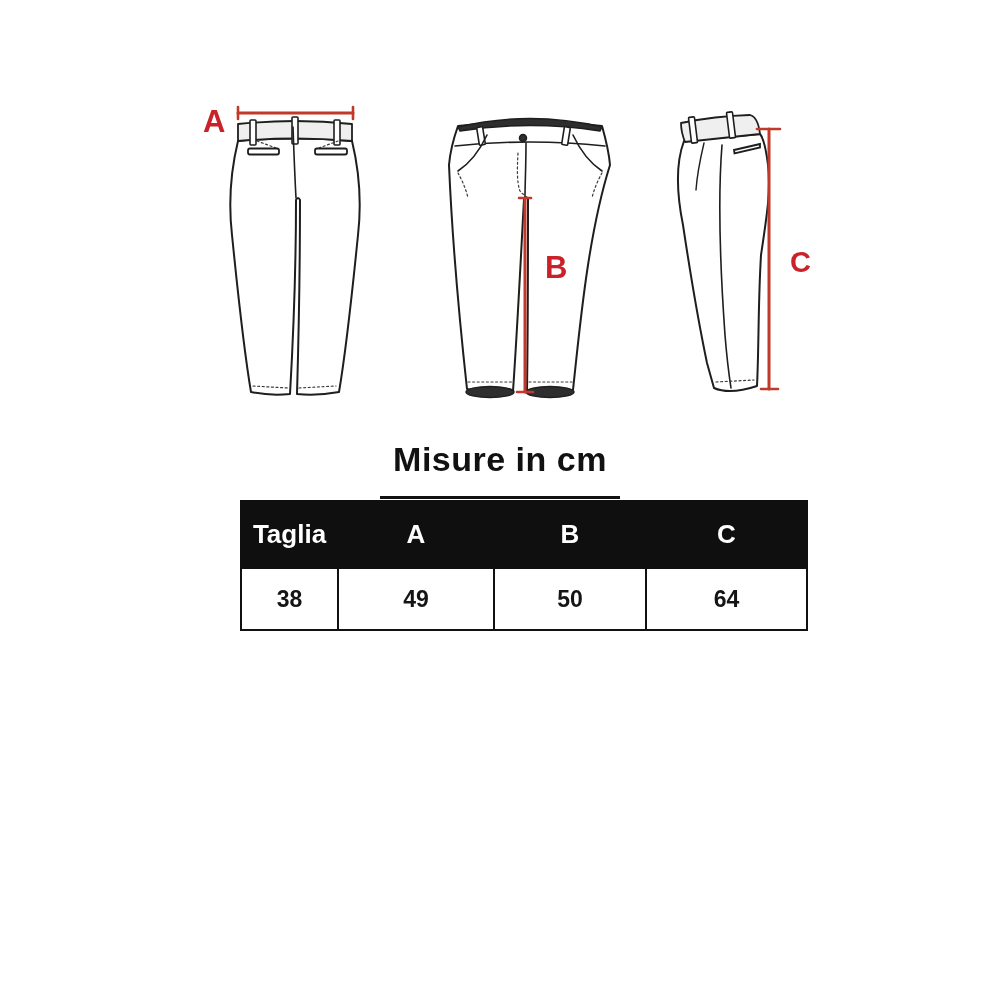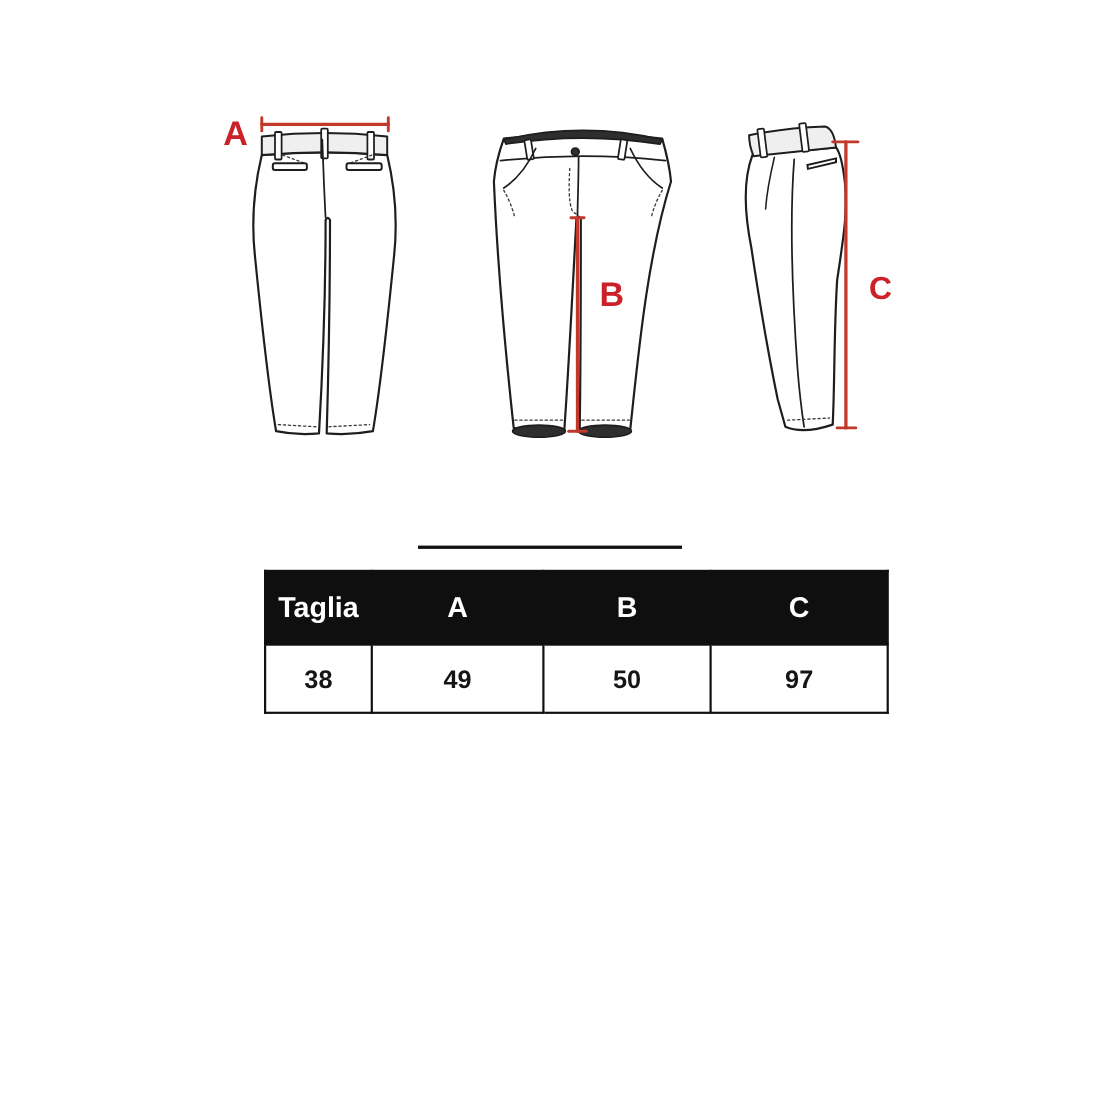--- a/index.html
+++ b/index.html
@@ -18,21 +18,21 @@
   .darkfill{fill:#2e2e2e;stroke:#1e1e1e;stroke-width:1.5;}
   .mline{stroke:#c0392b;stroke-width:3;stroke-linecap:round;fill:none;}
   .mtick{stroke:#c0392b;stroke-width:2.6;stroke-linecap:round;fill:none;}
   .mlabel{fill:#cb2128;font-family:"Liberation Sans",sans-serif;font-weight:bold;}
   .title{
     position:absolute;left:0;top:440px;width:1000px;text-align:center;
     font-size:34px;font-weight:bold;color:#111;letter-spacing:0.5px;
   }
   .title-underline{position:absolute;left:380px;top:496px;width:240px;height:3px;background:#111;}
   .size-table{
-    position:absolute;left:240px;top:518px;width:566px;
+    position:absolute;left:240px;top:500px;width:566px;
     border-collapse:collapse;table-layout:fixed;
   }
   .size-table th{
     background:#0f0f0f;color:#ffffff;font-size:26px;font-weight:bold;
     height:63px;text-align:center;border:2px solid #0f0f0f;
   }
   .size-table td{
     background:#ffffff;color:#151515;font-size:23px;font-weight:bold;
     height:58px;text-align:center;border:2px solid #111111;margin-left:32px;
   }
@@ -121,20 +121,21 @@
     <path class="pocket" d="M79,45 L105,39 L105,42.5 L79.5,48.5 Z"></path>
 
     <path class="dotted" d="M61,277 L99,275"></path>
 
     <line class="mtick" x1="102" y1="24" x2="125" y2="24"></line>
     <line class="mline" x1="114" y1="24" x2="114" y2="284"></line>
     <line class="mtick" x1="106" y1="284" x2="123" y2="284"></line>
     <text class="mlabel" x="135" y="167" font-size="29">C</text>
   </svg>
 
+  <div class="title">Misure in cm</div>
   <div class="title-underline"></div>
 
   <table class="size-table">
     <colgroup>
       <col style="width:97px">
         <col style="width:156px">
         <col style="width:152px">
         <col style="width:161px">
     </colgroup>
     <thead>
@@ -143,18 +144,18 @@
         <th>A</th>
         <th>B</th>
         <th>C</th>
       </tr>
     </thead>
     <tbody>
       <tr>
         <td>38</td>
         <td>49</td>
         <td>50</td>
-        <td>97</td>
+        <td>64</td>
       </tr>
     </tbody>
   </table>
 
 </div>
 
 </body></html>

